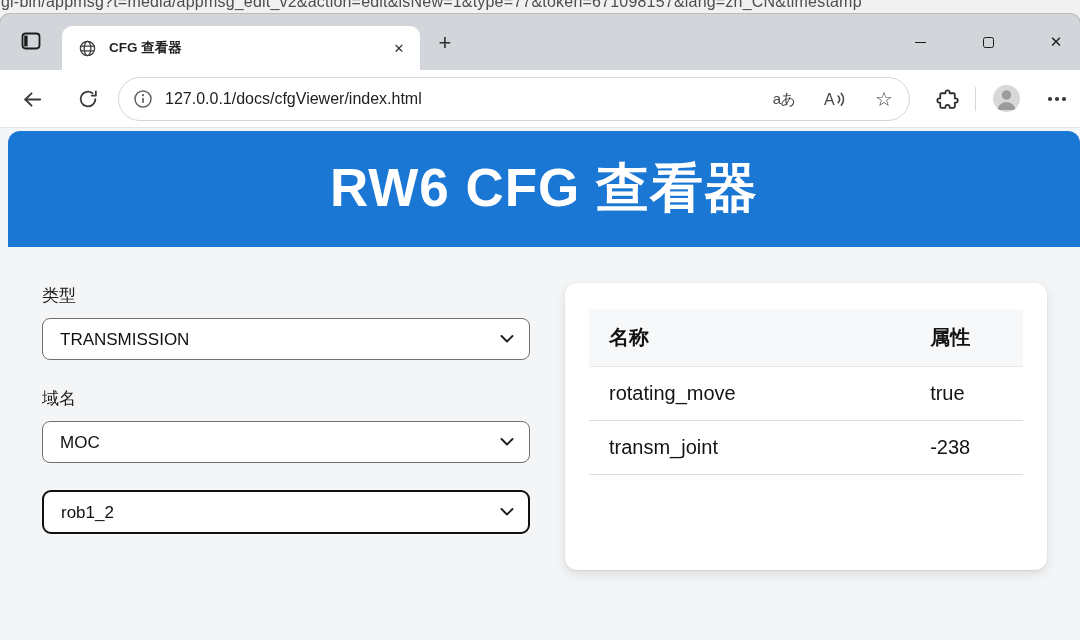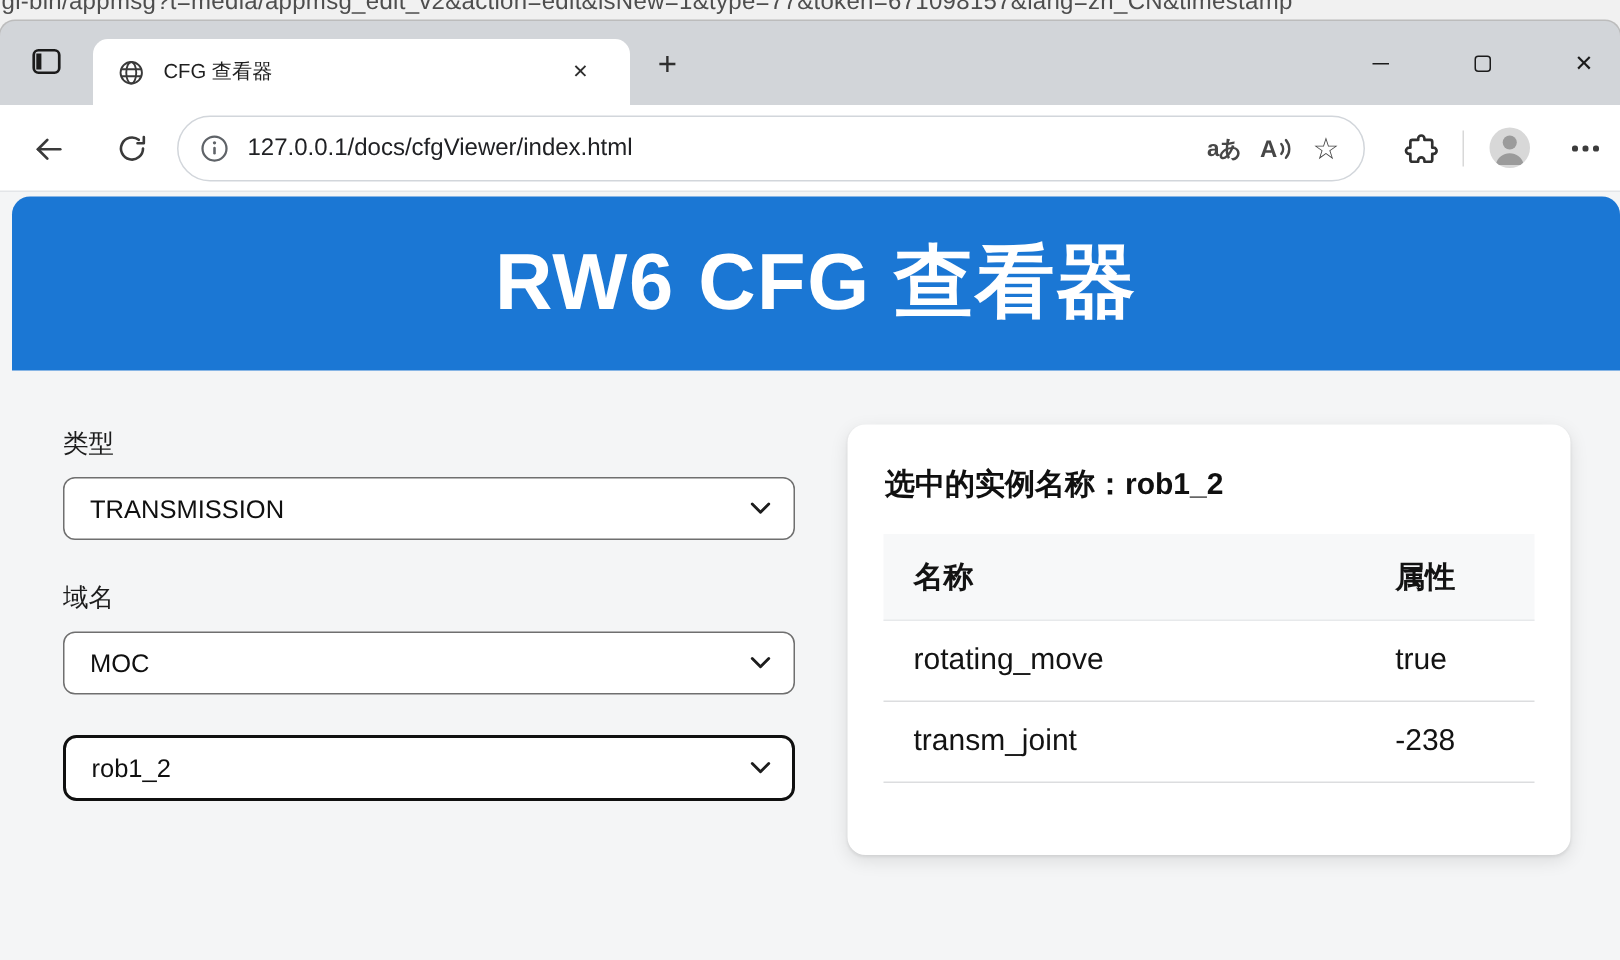--- a/index.html
+++ b/index.html
@@ -10,36 +10,36 @@
   
   .bg-strip { position:absolute; top:0; left:0; right:0; height:14px; background:#f1f1f1; overflow:hidden; }
   .bg-strip span { position:absolute; top:-7px; left:1px; white-space:nowrap; font-size:16px; color:#4e4e4e; letter-spacing:.2px; }
 
   
   .window { position:absolute; top:14px; left:0; width:1080px; height:626px; background:#d2d5d9; border-radius:10px 10px 0 0; box-shadow:0 0 0 1px rgba(0,0,0,.22); }
 
   
   .titlebar { position:absolute; top:0; left:0; right:0; height:56px; }
   .tab-actions { position:absolute; left:15px; top:14px; width:32px; height:30px; display:flex; align-items:center; justify-content:center; border-radius:6px; }
-  .tab { position:absolute; left:62px; top:12px; width:358px; height:44px; background:#fff; border-radius:10px 10px 0 0; display:flex; align-items:center; padding:0 20px 0 16px; }
+  .tab { position:absolute; left:62px; top:12px; width:358px; height:44px; background:#fff; border-radius:10px 10px 0 0; display:flex; align-items:center; padding:0 8px 0 16px;font-weight:bold; }
   .tab-title { flex:1; font-size:13.5px; color:#1f1f1f; margin-left:12px; white-space:nowrap; overflow:hidden; }
   .tab-close { width:26px; height:26px; display:flex; align-items:center; justify-content:center; font-size:13px; color:#2f2f2f; border-radius:6px; }
   .new-tab { position:absolute; left:430px; top:16px; width:30px; height:26px; font-size:22px; font-weight:300; color:#2f2f2f; display:flex; align-items:center; justify-content:center; }
   .win-btn { position:absolute; top:0; height:56px; width:46px; display:flex; align-items:center; justify-content:center; color:#1b1b1b; }
   .win-min { left:897px; } .win-max { left:965px; } .win-close { left:1033px; font-size:15px; }
   .min-glyph { width:11px; height:0; border-top:1.5px solid #1b1b1b; display:block; }
   .max-glyph { width:11px; height:11px; border:1.5px solid #1b1b1b; border-radius:2.5px; display:block; }
 
   
   .toolbar { position:absolute; top:56px; left:0; right:0; height:58px; background:#fff; border-bottom:1px solid #e3e5e8; }
   .nav-btn { position:absolute; top:15px; width:28px; height:28px; display:flex; align-items:center; justify-content:center; }
   .back-btn { left:18px; } .refresh-btn { left:74px; }
   .address { position:absolute; left:118px; top:7px; width:792px; height:44px; background:#fff; border:1px solid #d2d6db; border-radius:22px; display:flex; align-items:center; padding:0 10px 0 14px; }
   .addr-url { flex:1; font-size:16px; color:#202124; margin-left:12px; white-space:nowrap; overflow:hidden; }
-  .addr-icon { width:30px; height:30px; display:flex; align-items:center; justify-content:center; margin-left:4px; color:#474747;font-weight:bold; }
+  .addr-icon { width:30px; height:30px; display:flex; align-items:center; justify-content:center; margin-left:20px; color:#474747; }
   .translate { font-size:15px; letter-spacing:-.5px; }
   .star { font-size:20px; }
   .ext-btn { position:absolute; left:933px; top:16px; width:27px; height:27px; display:flex; align-items:center; justify-content:center; }
   .divider { position:absolute; left:975px; top:17px; width:1px; height:24px; background:#d8d8d8; }
   .avatar { position:absolute; left:993px; top:15px; width:27px; height:27px; border-radius:50%; background:#d8d8d8; overflow:hidden; }
   .more-btn { position:absolute; left:1042px; top:15px; width:30px; height:28px; display:flex; align-items:center; justify-content:center; gap:3.5px; }
   .dot { width:3.5px; height:3.5px; border-radius:50%; background:#3c3c3c; }
 
   
   .page { position:absolute; top:114px; left:0; right:0; bottom:0; background:#f4f5f6; overflow:hidden; }
@@ -199,23 +199,20 @@
             <span class="chev">
                 <svg width="14" height="9" viewBox="0 0 14 9" fill="none" stroke="#1e1e1e" stroke-width="1.9" stroke-linecap="round" stroke-linejoin="round">
                   <path d="M1.5 1.5 7 7l5.5-5.5"></path>
                 </svg>
               </span>
           </div>
         </div>
       </div>
 
       <div class="card">
-        <div class="card-title">
-          <span>选中的实例名称：</span><span>rob1_2</span>
-        </div>
         <table class="attr-table">
           <thead>
             <tr>
               <th class="col-name">名称</th>
               <th class="col-attr">属性</th>
             </tr>
           </thead>
           <tbody>
             <tr>
               <td>rotating_move</td>

